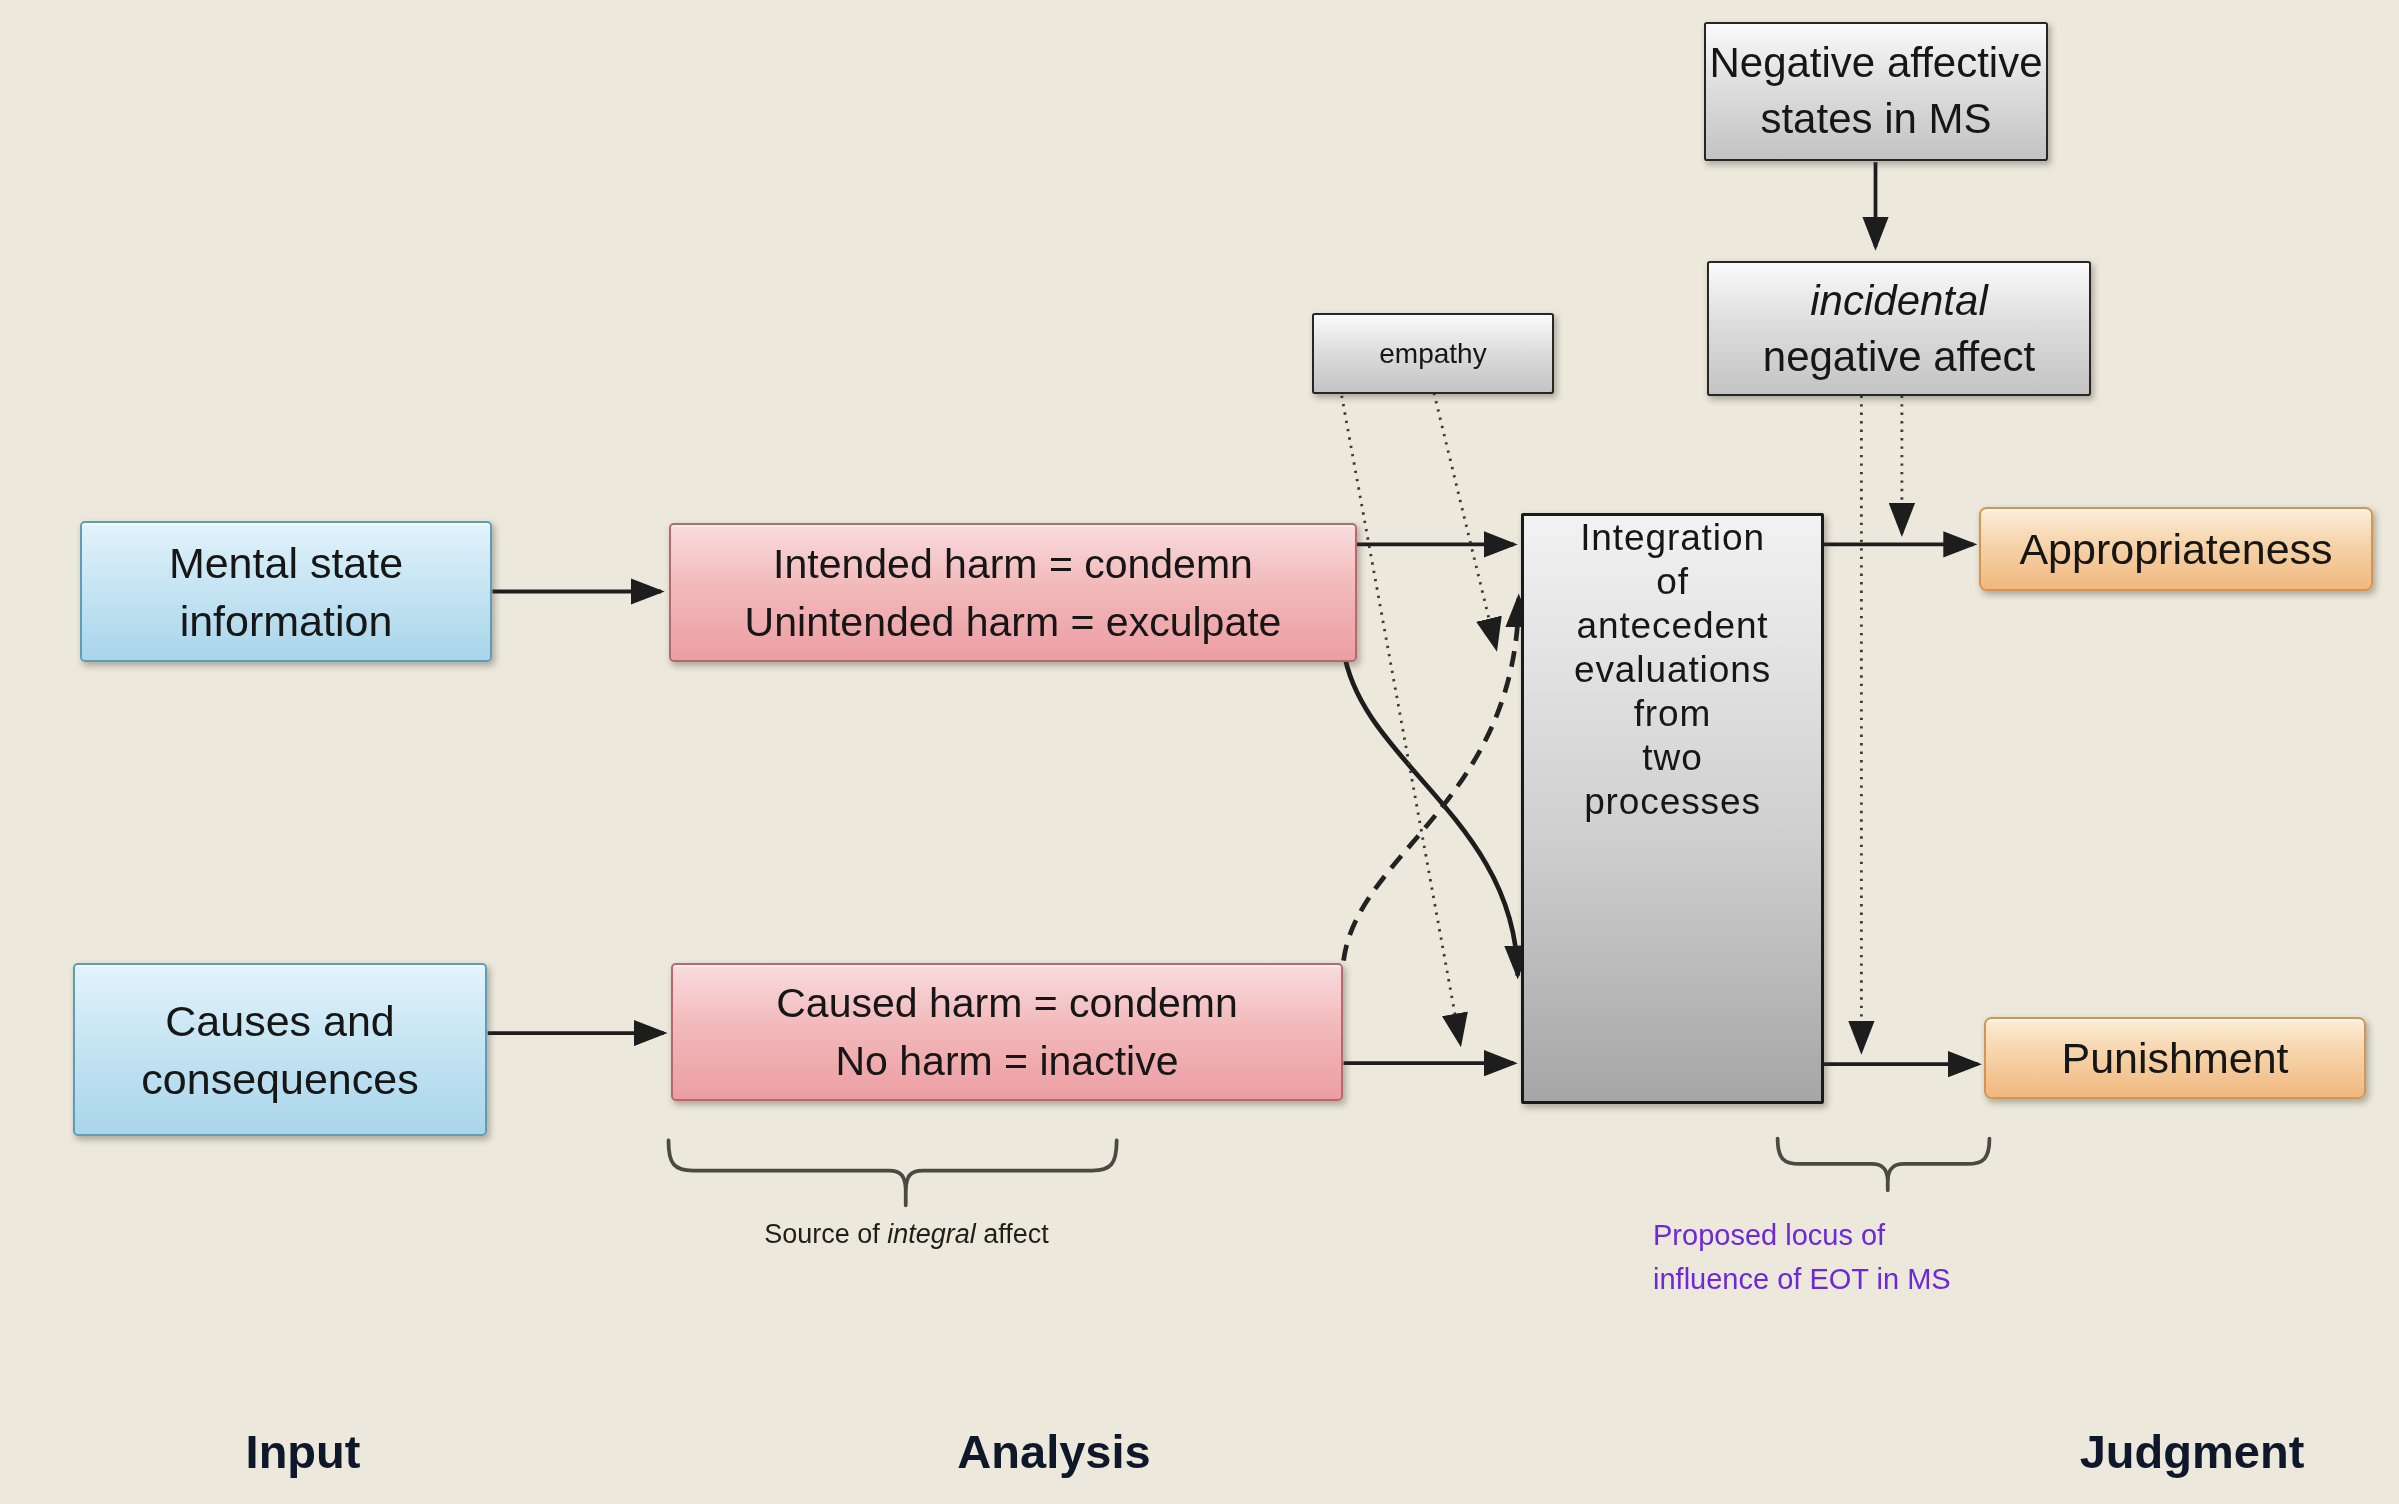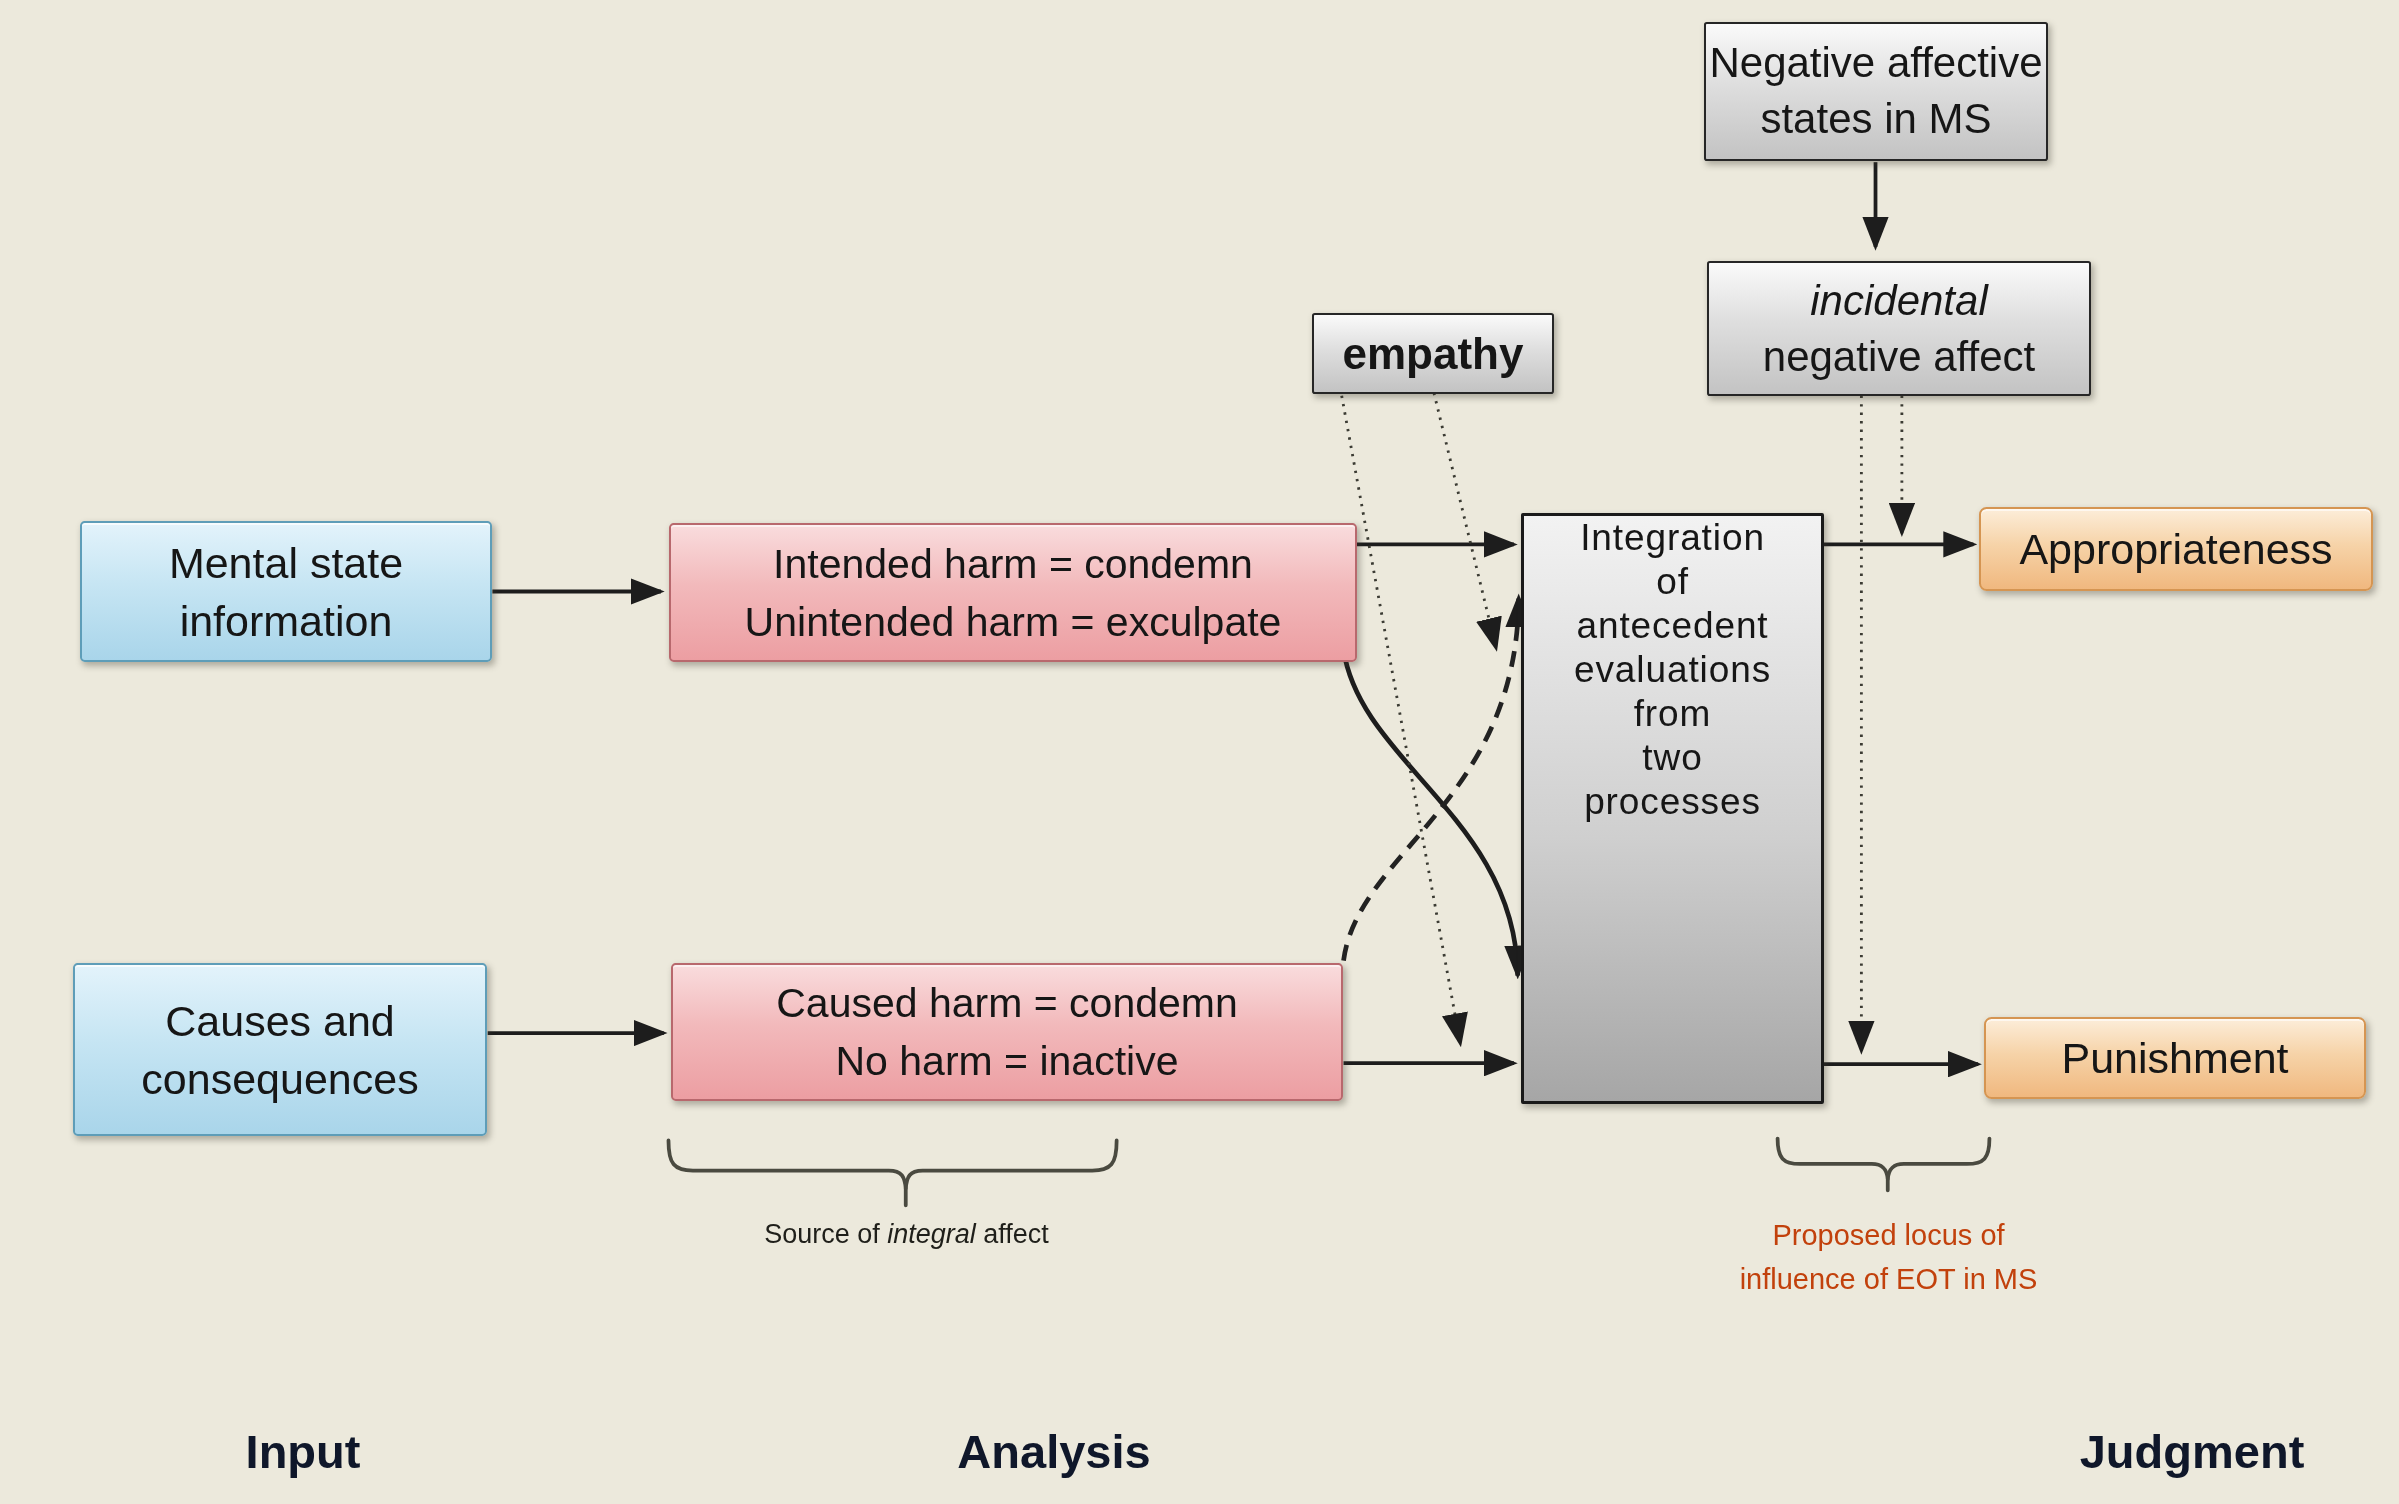--- a/index.html
+++ b/index.html
@@ -38,28 +38,28 @@
     box-shadow:2.8px 3.8px 6.6px rgba(60,58,45,.35), inset 0 1.9px 0 rgba(255,255,255,.55);
   }
   .orange{
     background:linear-gradient(#fcedd9, #f6d3a8 45%, #f0b87f);
     border:2.8px solid #d59552;border-radius:7.5px;
     box-shadow:2.8px 3.8px 6.6px rgba(60,58,45,.35), inset 0 1.9px 0 rgba(255,255,255,.6);
   }
   .t45{font-size:42px;line-height:56px;}
   .t46{font-size:43px;line-height:58px;}
   .t44{font-size:41px;line-height:58px;}
-  .t43{font-size:44px;line-height:45px;font-weight:bold;}
+  .t43{font-size:28px;line-height:45px;}
   .integrationText{font-size:37px;line-height:44px;letter-spacing:0.9px;}
   .italic{font-style:italic;}
   .annot{
     position:absolute;text-align:center;font-size:27px;line-height:43px;color:#1f1f1a;
   }
   .annot2{
-    position:absolute;text-align:center;font-size:29px;line-height:44px;color:#c2410c;
+    position:absolute;font-size:29px;line-height:44px;color:#6d28d9;
   }
   .sectionLabel{
     position:absolute;font-weight:700;font-size:47px;color:#0f172a;
     transform:translateX(-50%);white-space:nowrap;
   }
 </style>
 </head>
 <body>
 
 <div id="stage">

